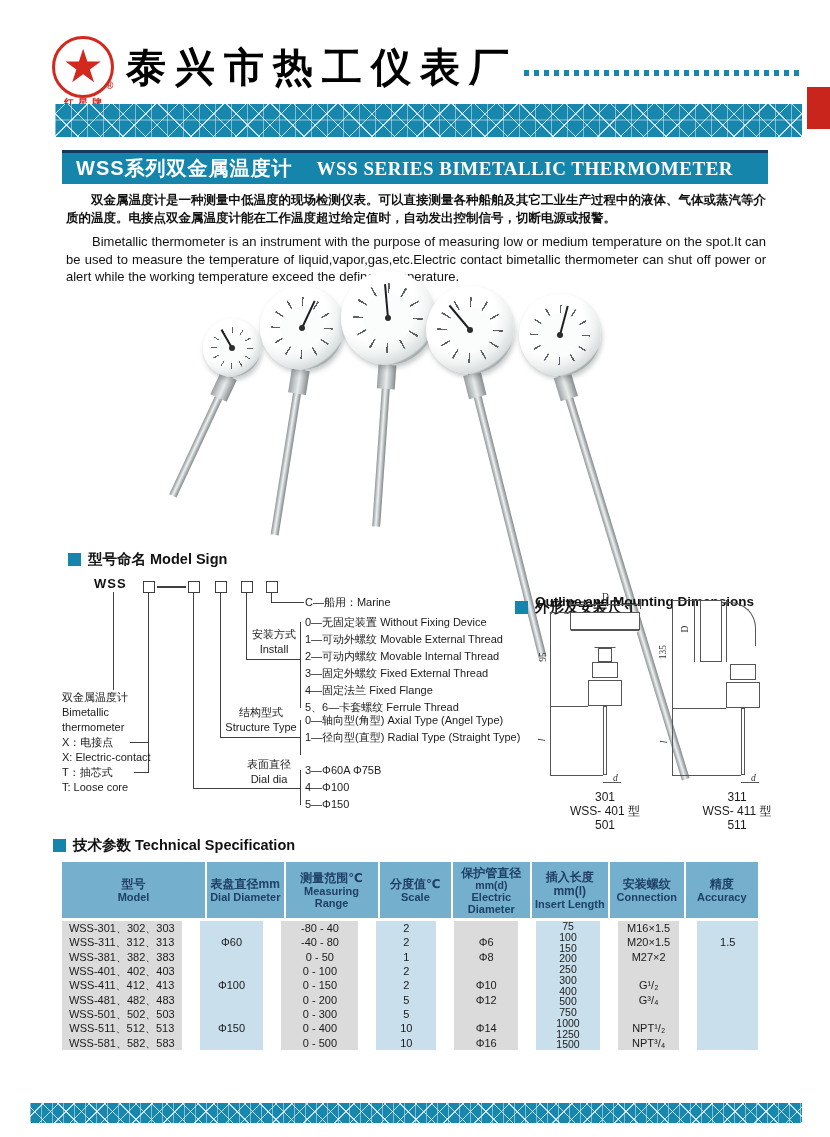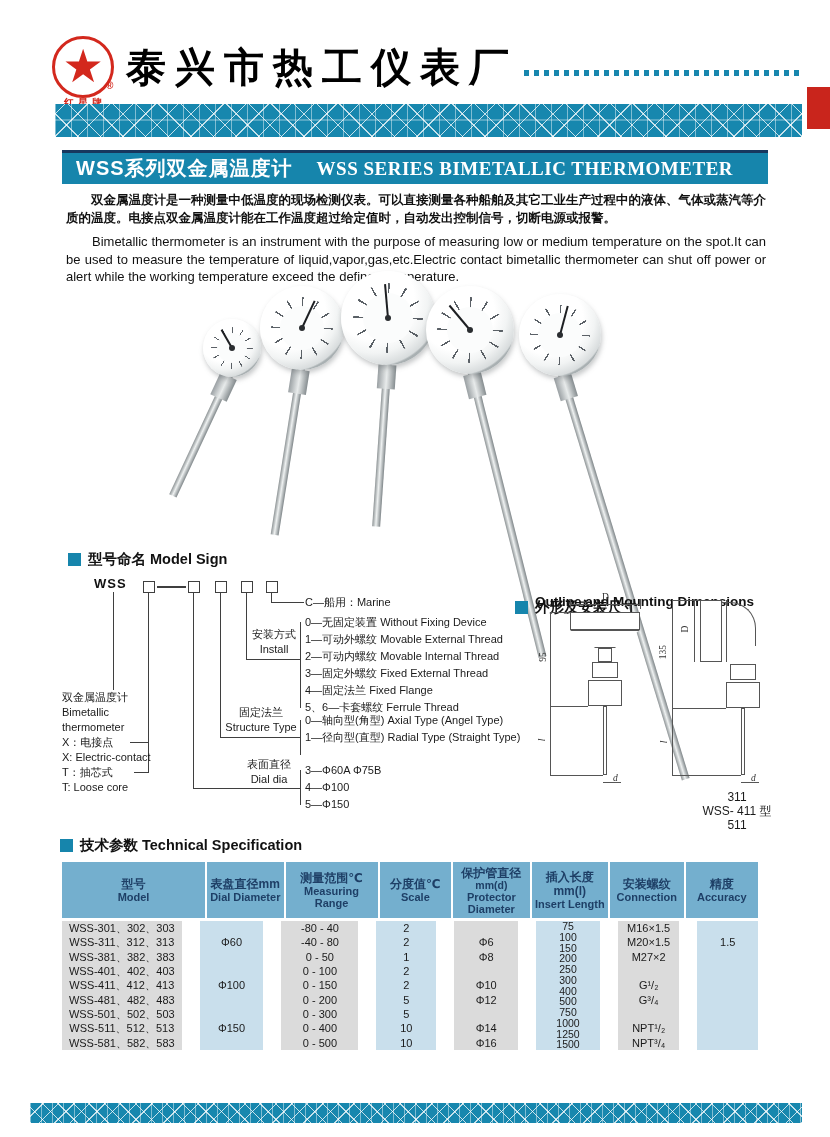--- a/index.html
+++ b/index.html
@@ -211,21 +211,21 @@
         <div class="ms-item">3—Φ60A  Φ75B</div>
         <div class="ms-item">4—Φ100</div>
         <div class="ms-item">5—Φ150</div>
       </div>
 
     <div class="grp" style="left:188px;top:52px;width:52px;">
       <div>安装方式</div>
       <div>Install</div>
     </div>
     <div class="grp" style="left:163px;top:130px;width:76px;">
-      <div>固定法兰</div>
+      <div>结构型式</div>
       <div>Structure Type</div>
     </div>
     <div class="grp" style="left:180px;top:182px;width:58px;">
       <div>表面直径</div>
       <div>Dial dia</div>
     </div>
 
     <div class="ms-left">
         <div class="ms-line">双金属温度计</div>
         <div class="ms-line">Bimetallic</div>
@@ -256,20 +256,25 @@
     <div class="shape" style="left:78px;top:128px;width:34px;height:26px;"></div>
     <div class="shape" style="left:93px;top:154px;width:4px;height:69px;"></div>
     <div class="dwl" style="left:40px;top:60px;width:1px;height:163px;"></div>
     <div class="dwl" style="left:40px;top:60px;width:20px;height:1px;"></div>
     <div class="dwl" style="left:40px;top:154px;width:38px;height:1px;"></div>
     <div class="dwl" style="left:40px;top:223px;width:53px;height:1px;"></div>
     <span class="dimlab rot" style="left:28px;top:100px;">95</span>
     <span class="dimlab rot" style="left:31px;top:183px;font-style:italic;">l</span>
     <div class="dwl" style="left:93px;top:230px;width:18px;height:1px;"></div>
     <span class="dimlab" style="left:103px;top:221px;font-style:italic;">d</span>
+    <div class="dlabel" style="left:50px;top:238px;">
+        <div>301</div>
+        <div>WSS- 401 型</div>
+        <div>501</div>
+      </div>
 
     <div class="shape" style="left:190px;top:48px;width:22px;height:62px;"></div>
     <div class="dwl" style="left:216px;top:48px;width:1px;height:62px;"></div>
     <div class="shape" style="left:212px;top:50px;width:34px;height:44px;border:none;border-top:1px solid #555;border-right:1px solid #555;border-top-right-radius:26px;background:transparent;"></div>
     <div class="shape" style="left:220px;top:112px;width:26px;height:16px;"></div>
     <div class="shape" style="left:216px;top:130px;width:34px;height:26px;"></div>
     <div class="shape" style="left:231px;top:156px;width:4px;height:67px;"></div>
     <div class="dwl" style="left:184px;top:48px;width:1px;height:62px;"></div>
     <span class="dimlab rot" style="left:172px;top:72px;">D</span>
     <div class="dwl" style="left:162px;top:48px;width:1px;height:175px;"></div>
@@ -280,21 +285,21 @@
     <span class="dimlab rot" style="left:153px;top:185px;font-style:italic;">l</span>
     <div class="dwl" style="left:231px;top:230px;width:18px;height:1px;"></div>
     <span class="dimlab" style="left:241px;top:221px;font-style:italic;">d</span>
     <div class="dlabel" style="left:182px;top:238px;">
         <div>311</div>
         <div>WSS- 411 型</div>
         <div>511</div>
       </div>
   </div>
 
-  <div class="sec-head" style="left:60px;top:836px;">
+  <div class="sec-head" style="left:53px;top:836px;">
     <span class="bullet"></span>
     <span>技术参数 Technical Specification</span>
   </div>
 
   <div class="spec-table">
     <div class="thead">
       <div class="th w1">
         <span class="cn">型号</span>
         <span class="en">Model</span>
       </div>
@@ -306,21 +311,21 @@
         <span class="cn">测量范围℃</span>
         <span class="en">Measuring Range</span>
       </div>
       <div class="th w4">
         <span class="cn">分度值℃</span>
         <span class="en">Scale</span>
       </div>
       <div class="th w5">
         <span class="cn">保护管直径</span>
         <span class="sub">mm(d)</span>
-        <span class="en">Protector Diameter</span>
+        <span class="en">Electric Diameter</span>
       </div>
       <div class="th w6">
         <span class="cn">插入长度mm(l)</span>
         <span class="en">Insert Length</span>
       </div>
       <div class="th w7">
         <span class="cn">安装螺纹</span>
         <span class="en">Connection</span>
       </div>
       <div class="th w8">

